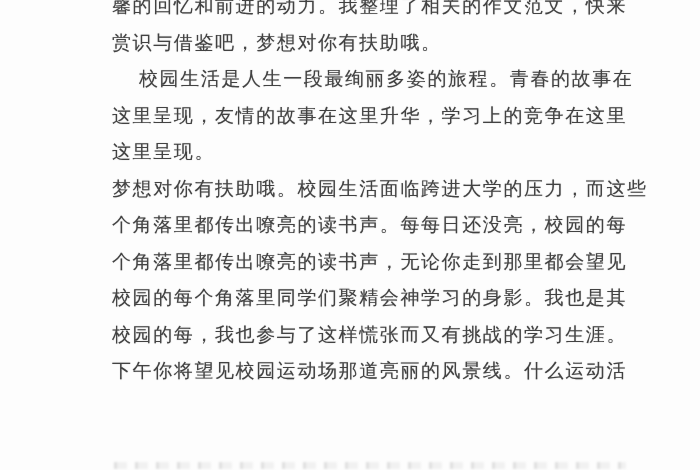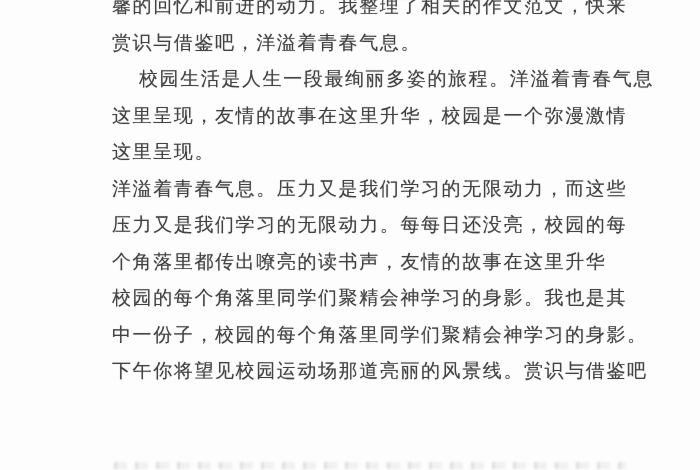--- a/index.html
+++ b/index.html
@@ -53,25 +53,25 @@
     );
     filter: blur(1px);
   }
 </style>
 </head>
 <body>
 
 <div class="page">
   <div class="content" id="essay-body">
       <div class="text-line">馨的回忆和前进的动力。我整理了相关的作文范文，快来</div>
-      <div class="text-line">赏识与借鉴吧，洋溢着青春气息。</div>
-      <div class="text-line indent">校园生活是人生一段最绚丽多姿的旅程。洋溢着青春气息</div>
-      <div class="text-line">这里呈现，友情的故事在这里升华，校园是一个弥漫激情</div>
+      <div class="text-line">赏识与借鉴吧，梦想对你有扶助哦。</div>
+      <div class="text-line indent">校园生活是人生一段最绚丽多姿的旅程。青春的故事在</div>
+      <div class="text-line">这里呈现，友情的故事在这里升华，学习上的竞争在这里</div>
       <div class="text-line">这里呈现。</div>
-      <div class="text-line">洋溢着青春气息。压力又是我们学习的无限动力，而这些</div>
-      <div class="text-line">压力又是我们学习的无限动力。每每日还没亮，校园的每</div>
-      <div class="text-line">个角落里都传出嘹亮的读书声，友情的故事在这里升华</div>
+      <div class="text-line">梦想对你有扶助哦。校园生活面临跨进大学的压力，而这些</div>
+      <div class="text-line">个角落里都传出嘹亮的读书声。每每日还没亮，校园的每</div>
+      <div class="text-line">个角落里都传出嘹亮的读书声，无论你走到那里都会望见</div>
       <div class="text-line">校园的每个角落里同学们聚精会神学习的身影。我也是其</div>
-      <div class="text-line">中一份子，校园的每个角落里同学们聚精会神学习的身影。</div>
-      <div class="text-line">下午你将望见校园运动场那道亮丽的风景线。赏识与借鉴吧</div>
+      <div class="text-line">校园的每，我也参与了这样慌张而又有挑战的学习生涯。</div>
+      <div class="text-line">下午你将望见校园运动场那道亮丽的风景线。什么运动活</div>
     </div>
   <div class="clipped-strip"></div>
 </div>
 
 </body></html>

